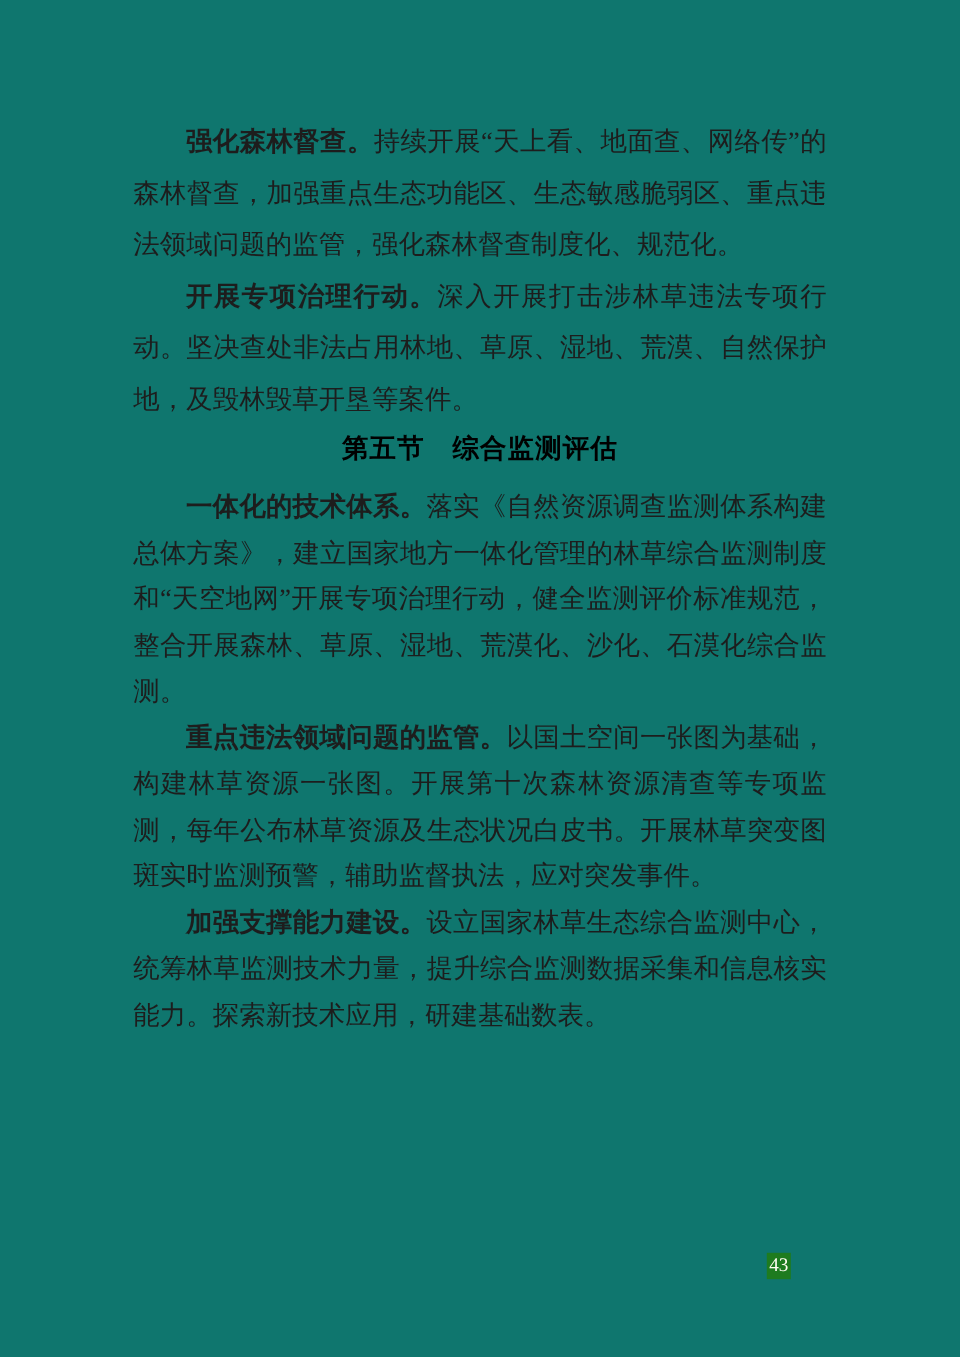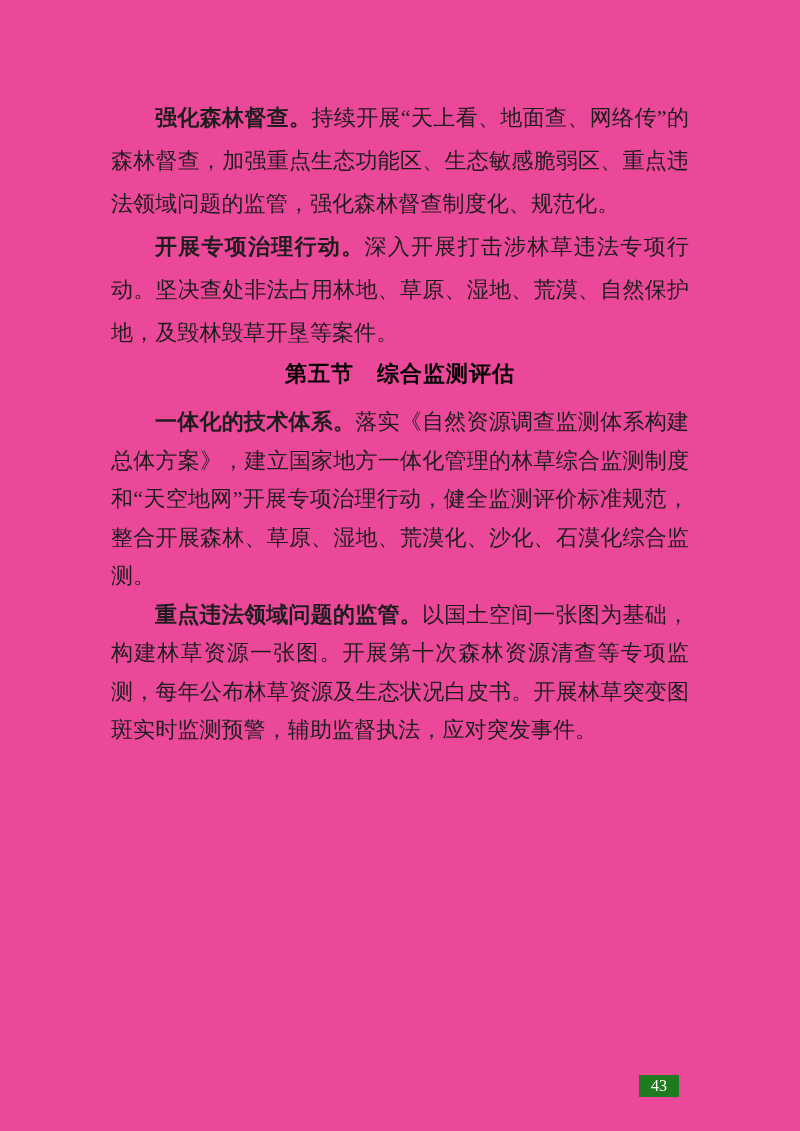--- a/index.html
+++ b/index.html
@@ -1,20 +1,20 @@
 <!DOCTYPE html>
 <html><head>
 <meta charset="utf-8">
 <style>
   html, body { margin: 0; padding: 0; background: #ffffff; }
   .page {
     position: relative;
     width: 800px;
     height: 1131px;
-    background: #ec4899;
+    background: #0f766e;
     overflow: hidden;
     font-family: "Liberation Serif", "DejaVu Serif", serif;
     color: #1d1d1d;
   }
   .content {
     position: absolute;
     left: 111px;
     top: 96px;
     width: 578px;
   }
@@ -36,44 +36,44 @@
     line-height: 28px;
     text-align: center;
     color: #000000;
     letter-spacing: 1px;
     text-indent: 0;
   }
   .page-badge {
     position: absolute;
     left: 639px;
     top: 1044px;
-    width: 40px;
+    width: 20px;
     height: 22px;
     background: #1e7b1f;
     color: #fffdf0;
     font-family: "Liberation Serif", "DejaVu Serif", serif;
     font-size: 16px;
     line-height: 22px;
     text-align: center;
-    margin-top: 31px;
   }
 </style>
 </head>
 <body>
 
 <div class="page">
   <div class="content">
 
     <p class="para sec1"><b class="lead">强化森林督查。</b><span>持续开展“天上看、地面查、网络传”的森林督查，加强重点生态功能区、生态敏感脆弱区、重点违法领域问题的监管，强化森林督查制度化、规范化。</span></p>
 
     <p class="para sec1"><b class="lead">开展专项治理行动。</b><span>深入开展打击涉林草违法专项行动。坚决查处非法占用林地、草原、湿地、荒漠、自然保护地，及毁林毁草开垦等案件。</span></p>
 
     <h2 class="heading">第五节　综合监测评估</h2>
 
     <p class="para sec2"><b class="lead">一体化的技术体系。</b><span>落实《自然资源调查监测体系构建总体方案》，建立国家地方一体化管理的林草综合监测制度和“天空地网”开展专项治理行动，健全监测评价标准规范，整合开展森林、草原、湿地、荒漠化、沙化、石漠化综合监测。</span></p>
 
     <p class="para sec2"><b class="lead">重点违法领域问题的监管。</b><span>以国土空间一张图为基础，构建林草资源一张图。开展第十次森林资源清查等专项监测，每年公布林草资源及生态状况白皮书。开展林草突变图斑实时监测预警，辅助监督执法，应对突发事件。</span></p>
 
+    <p class="para sec2"><b class="lead">加强支撑能力建设。</b><span>设立国家林草生态综合监测中心，统筹林草监测技术力量，提升综合监测数据采集和信息核实能力。探索新技术应用，研建基础数表。</span></p>
 
   </div>
 
   <div class="page-badge">43</div>
 </div>
 
 </body></html>

